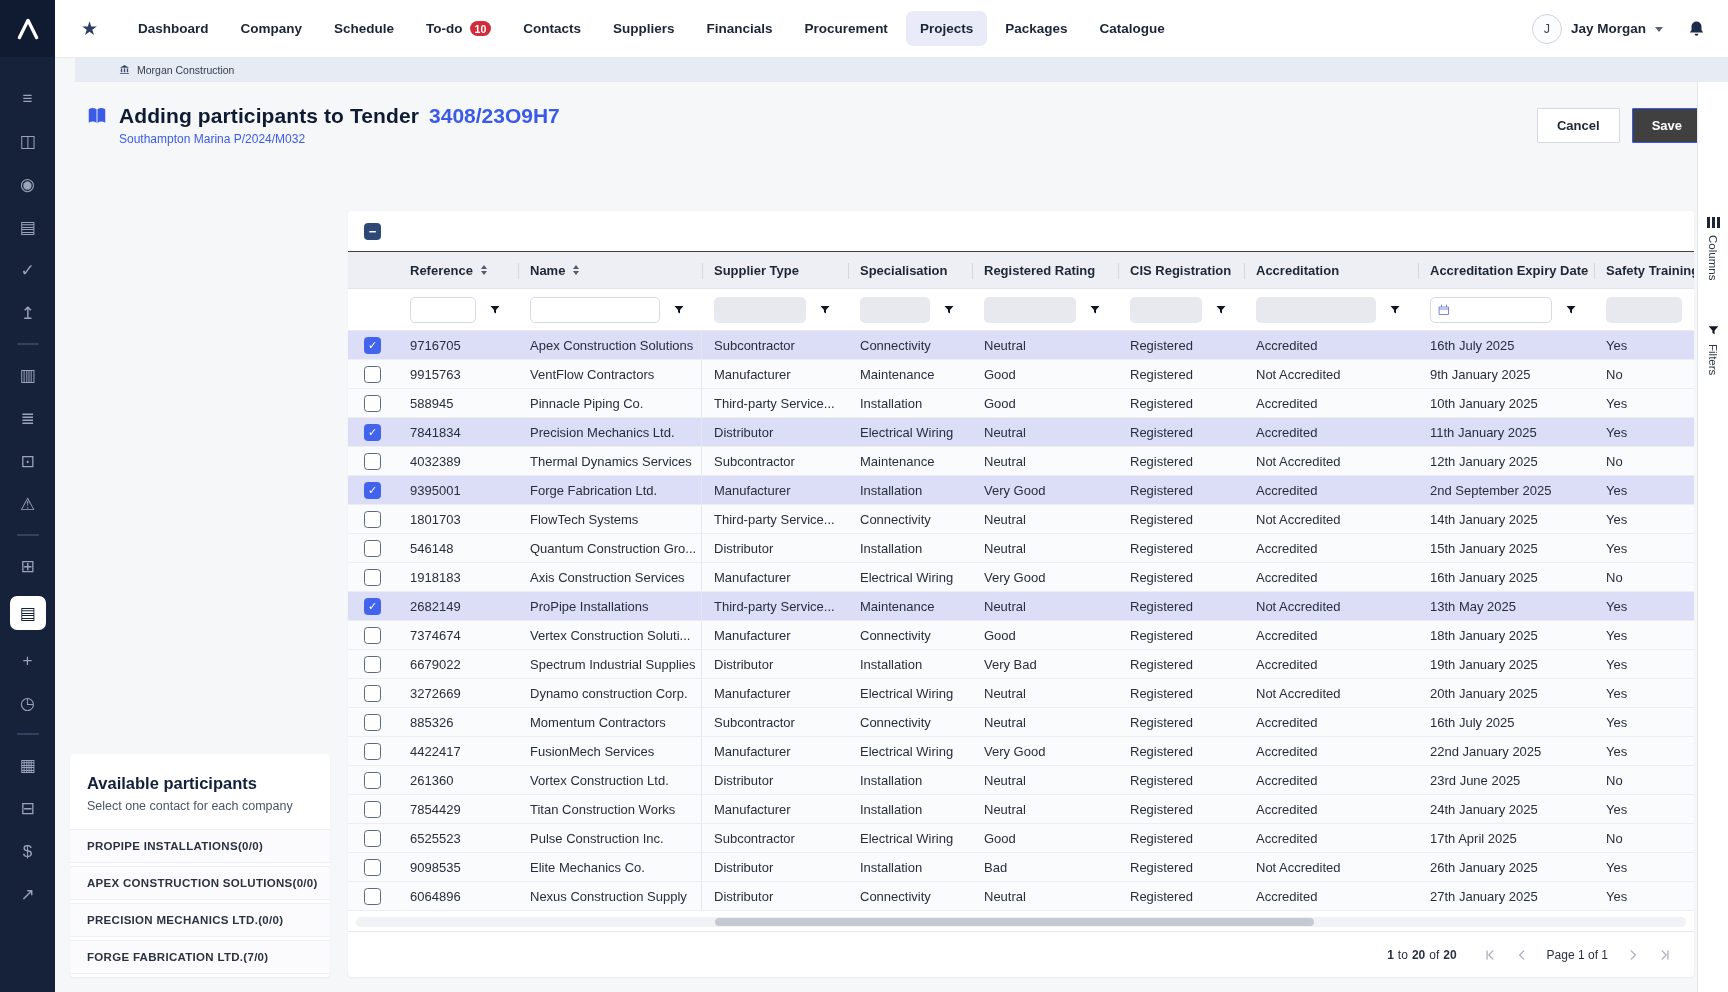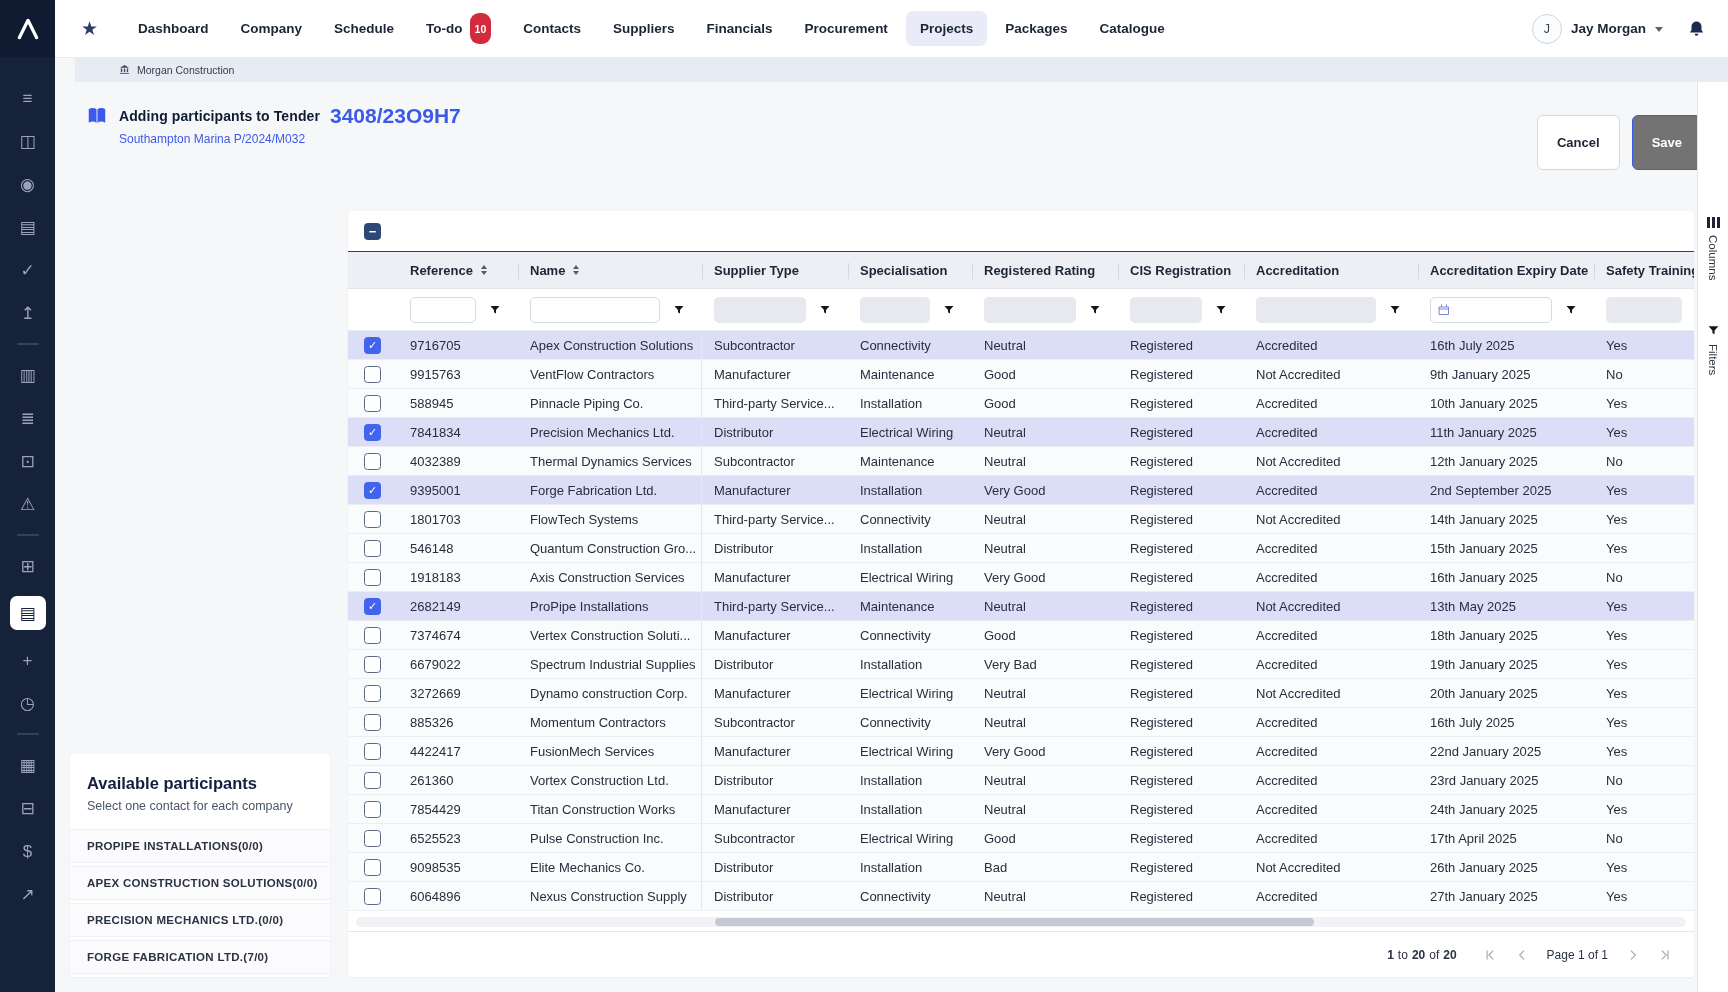--- a/index.html
+++ b/index.html
@@ -18,48 +18,48 @@
 
   
   .topnav { position:fixed; left:55px; right:0; top:0; height:57px; background:#ffffff;
     display:flex; align-items:center; padding:0 22px 0 26px; box-shadow:0 1px 0 #e8eaef; z-index:20; }
   .fav-star { color:#2d3e66; font-size:19px; margin-right:26px; cursor:pointer; }
   .nav-tabs { display:flex; align-items:center; gap:4px; }
   .nav-item { padding:10px 14px; font-size:13.5px; font-weight:600; color:#1c2536; border-radius:7px;
     cursor:pointer; display:flex; align-items:center; gap:7px; white-space:nowrap; }
   .nav-item.active { background:#e9ecf8; }
   .badge { background:#d22b3c; color:#fff; font-size:10.5px; font-weight:700; border-radius:9px;
-    min-width:19px; height:31px; display:flex; align-items:center; justify-content:center; padding:0 5px; }
+    min-width:19px; height:15px; display:flex; align-items:center; justify-content:center; padding:0 5px; }
   .badge:empty { display:none; }
   .nav-right { margin-left:auto; display:flex; align-items:center; gap:24px; }
   .user { display:flex; align-items:center; gap:9px; cursor:pointer; }
   .avatar { width:30px; height:30px; border-radius:50%; border:1px solid #cfd4de; background:#fbfcfe;
     display:flex; align-items:center; justify-content:center; font-size:12.5px; color:#3a4150; }
   .user-name { font-size:13.5px; font-weight:700; }
   .chev { width:0; height:0; border-left:4.5px solid transparent; border-right:4.5px solid transparent;
     border-top:5px solid #5a6374; margin-top:2px; }
   .bell { cursor:pointer; display:flex; }
 
   
   .crumb { position:fixed; left:55px; right:0; top:57px; height:25px; background:#e7ebf3;
     display:flex; align-items:center; gap:7px; padding:0 0 0 44px; font-size:10.5px; color:#323c4e; z-index:19;margin-left:20px; }
 
   
   .page-head { position:fixed; left:55px; right:0; top:82px; height:86px; display:flex;
     justify-content:space-between; padding:22px 26px 0 30px; z-index:10; }
   .title-wrap { }
   .title-row { display:flex; align-items:center; gap:10px; }
-  .page-title { font-size:14px; font-weight:800; color:#0f1b33; letter-spacing:.1px; }
+  .page-title { font-size:21px; font-weight:800; color:#0f1b33; letter-spacing:.1px; }
   .tender-no { font-size:21px; font-weight:800; color:#3c5ae8; }
   .subtitle { font-size:12px; color:#3c5ae8; margin:4px 0 0 34px; cursor:pointer; }
   .actions { display:flex; gap:12px; align-items:flex-start; padding-top:4px; }
-  .btn { font-size:13px; font-weight:700; border-radius:6px; padding:19px 19px; cursor:pointer;
-    font-family:inherit;margin-top:7px; }
+  .btn { font-size:13px; font-weight:700; border-radius:1px; padding:9px 19px; cursor:pointer;
+    font-family:inherit; }
   .btn-cancel { background:#fff; border:1px solid #d4d8e0; color:#1e2633; }
-  .btn-save { background:#737373; border:1px solid #3c5ae8; color:#fff; }
+  .btn-save { background:#404040; border:1px solid #3c5ae8; color:#fff; }
 
   
   .main { position:fixed; left:70px; right:34px; top:168px; bottom:15px; display:flex; gap:18px;align-items:flex-end; }
 
   .panel { width:260px; flex:0 0 260px; background:#fff; border-radius:4px;
     box-shadow:0 1px 2px rgba(20,30,60,.06); padding:20px 0 0; }
   .panel h2 { font-size:16.5px; font-weight:800; color:#13203c; padding:0 17px; }
   .panel-sub { font-size:12.5px; color:#4a5568; padding:6px 17px 16px; }
   .company-item { font-size:11.5px; font-weight:600; letter-spacing:.3px; color:#2b3342;
     padding:10px 17px; background:#fbfbfd; border-top:1px solid #eef0f4; border-bottom:1px solid #eef0f4;
@@ -663,21 +663,21 @@
         <div class="td td-cb">
             <span class="cb"></span>
           </div>
         <div class="td">261360</div>
         <div class="td">Vortex Construction Ltd.</div>
         <div class="td">Distributor</div>
         <div class="td">Installation</div>
         <div class="td">Neutral</div>
         <div class="td">Registered</div>
         <div class="td">Accredited</div>
-        <div class="td">23rd January 2025</div>
+        <div class="td">23rd June 2025</div>
         <div class="td">No</div>
       </div>
         <div class="tr grid10">
         <div class="td td-cb">
             <span class="cb"></span>
           </div>
         <div class="td">7854429</div>
         <div class="td">Titan Construction Works</div>
         <div class="td">Manufacturer</div>
         <div class="td">Installation</div>

